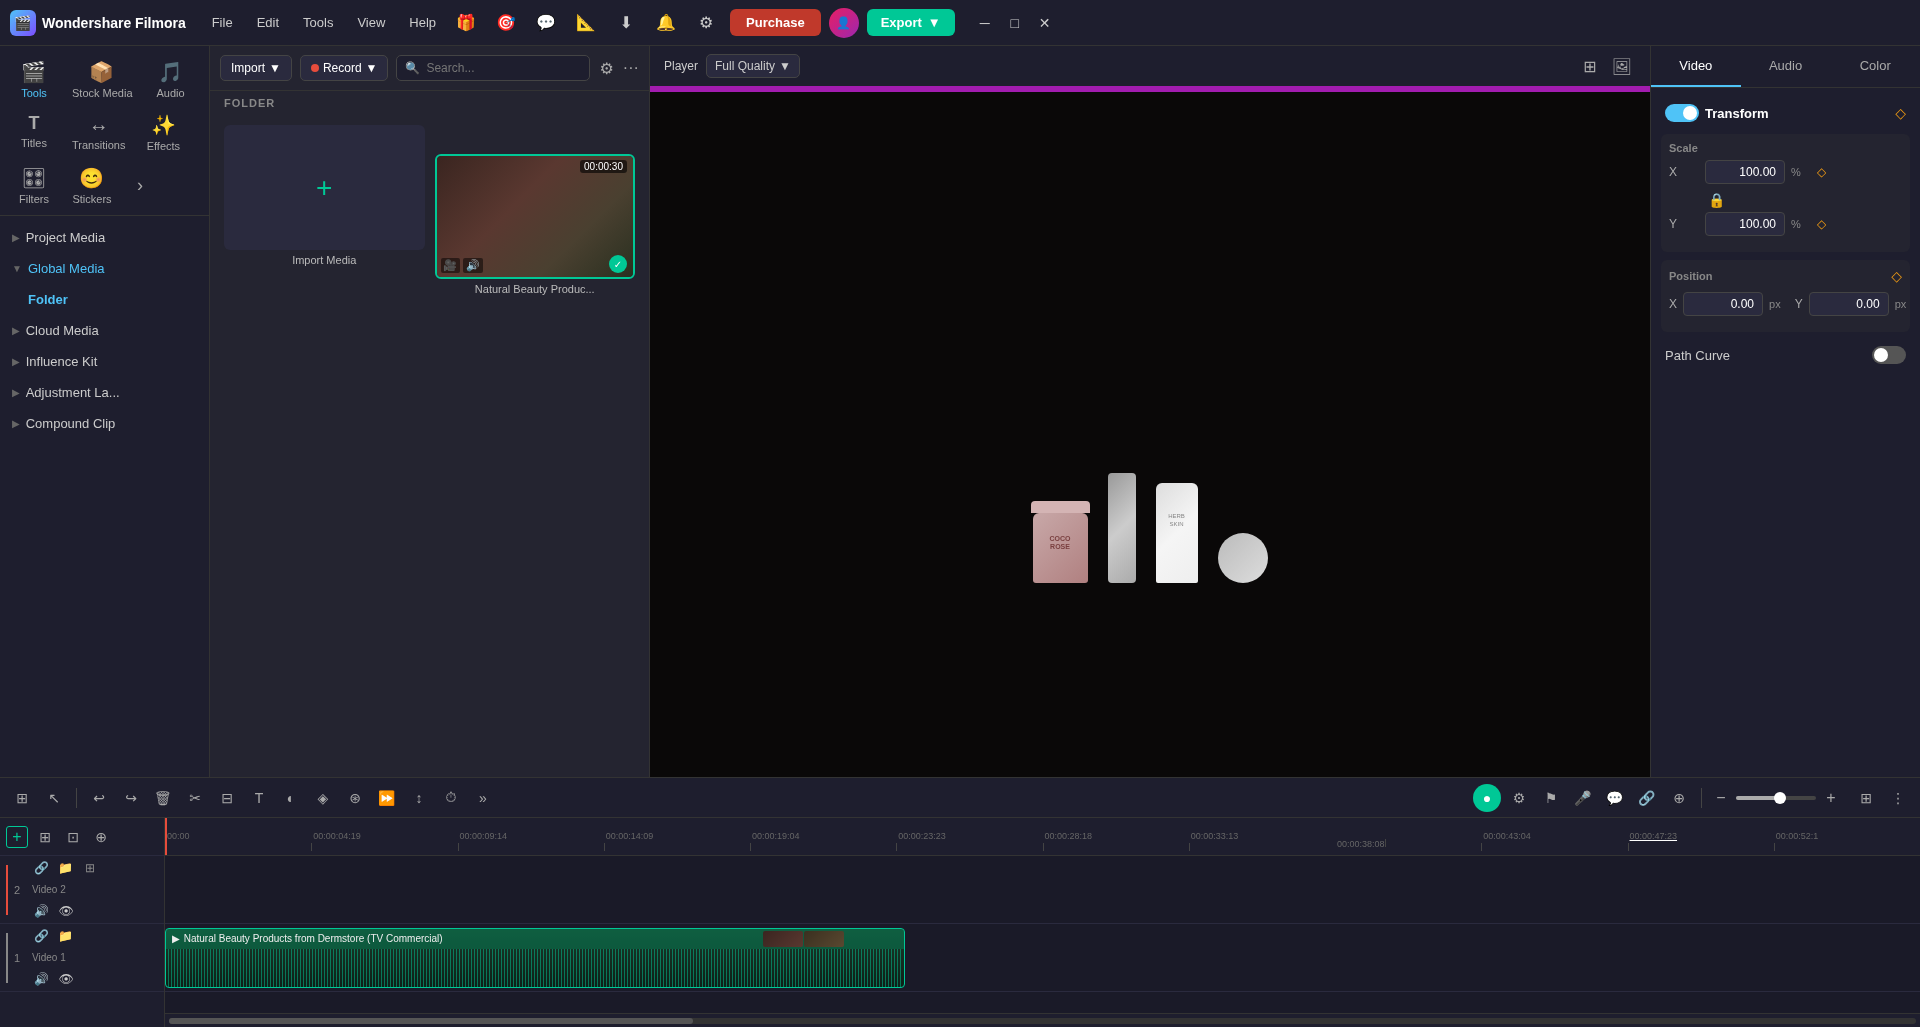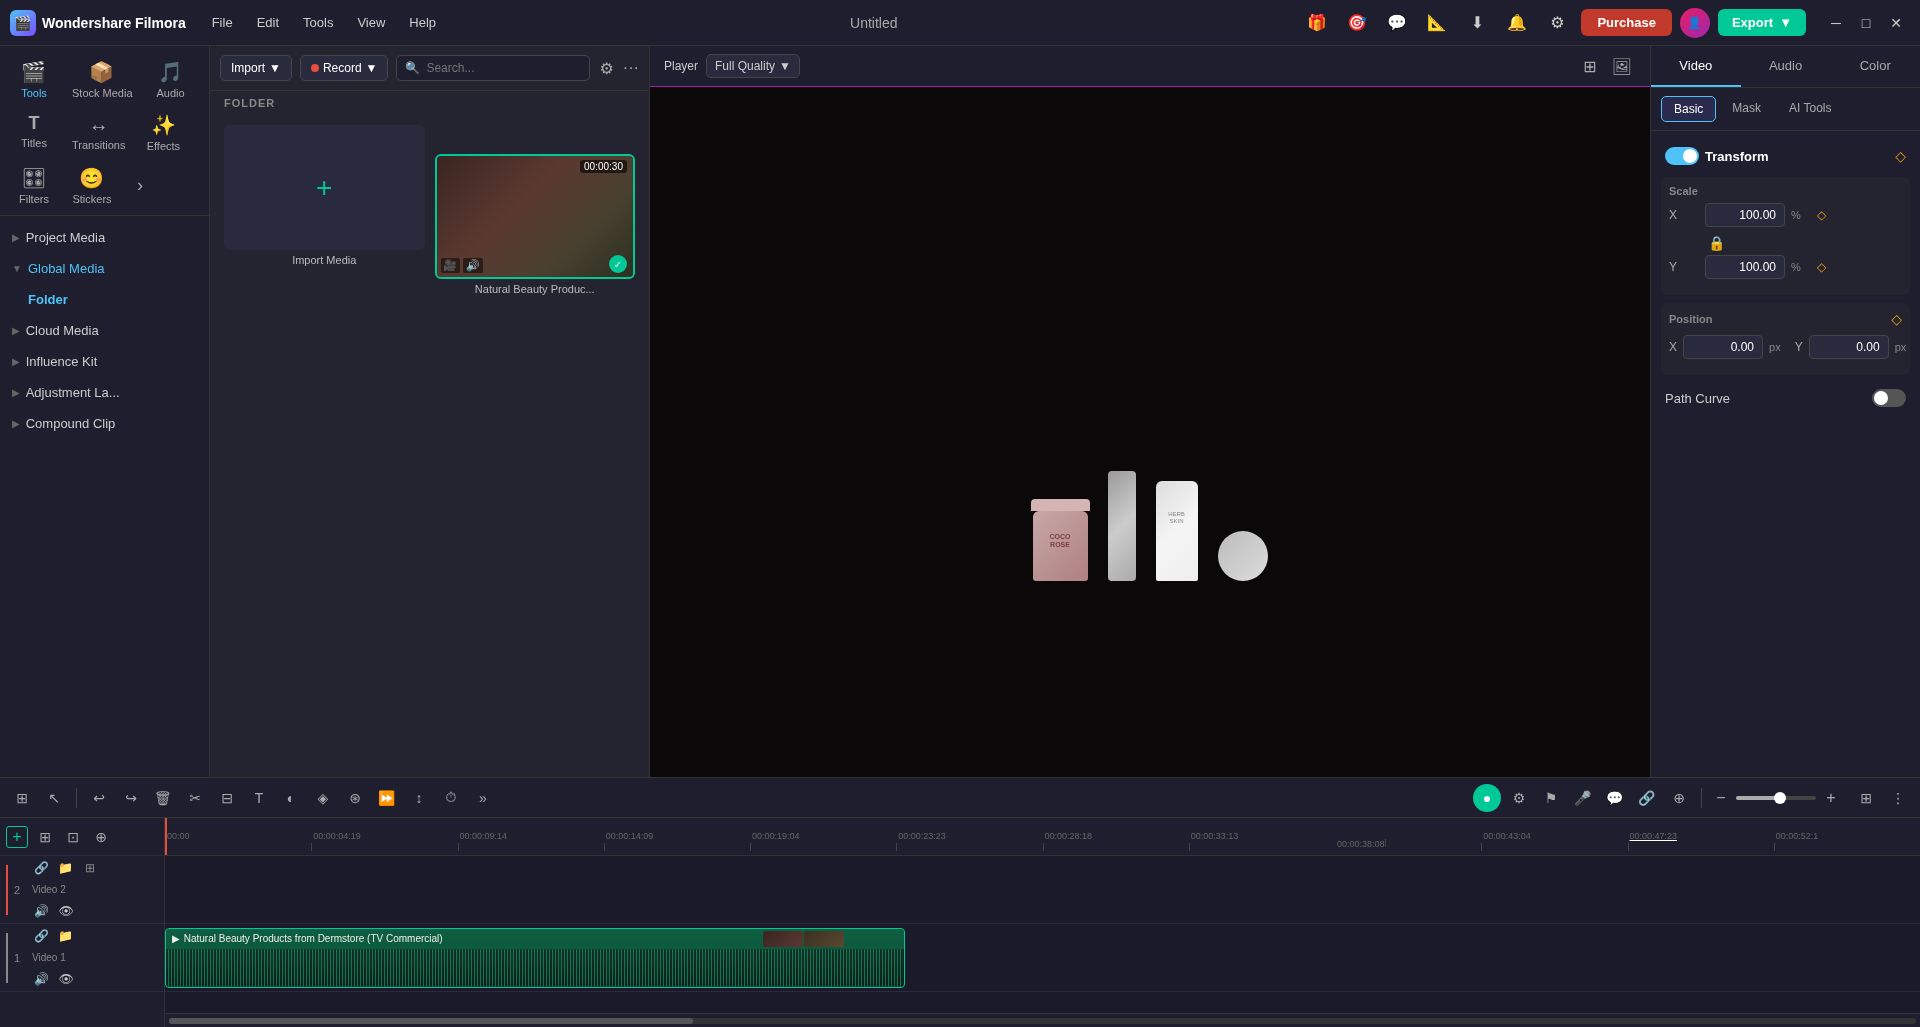--- a/index.html
+++ b/index.html
@@ -62,21 +62,21 @@
     .media-thumb-img { width: 100%; height: 100%; object-fit: cover; background: linear-gradient(135deg, #3a2a2a 0%, #5a4040 50%, #3a3a2a 100%); border-radius: 4px; }
     .media-thumb-add { font-size: 28px; color: #00c896; }
     .media-duration { position: absolute; top: 4px; right: 6px; font-size: 10px; color: #fff; background: rgba(0,0,0,0.6); padding: 1px 4px; border-radius: 3px; }
     .media-check { position: absolute; bottom: 4px; right: 6px; width: 18px; height: 18px; background: #00c896; border-radius: 50%; display: flex; align-items: center; justify-content: center; font-size: 10px; }
     .media-icons-row { position: absolute; bottom: 4px; left: 4px; display: flex; gap: 3px; }
     .media-icon-sm { font-size: 11px; color: #ccc; background: rgba(0,0,0,0.5); padding: 1px 3px; border-radius: 2px; }
     .media-name { font-size: 11px; color: #bbb; margin-top: 4px; text-align: center; }
 
     
     .preview-panel { flex: 1; background: #1a1a28; display: flex; flex-direction: column; }
-    .preview-toolbar { display: flex; align-items: center; padding: 6px 14px; background: #1e1e2e; border-bottom: 1px solid #a21caf; gap: 8px; }
+    .preview-toolbar { display: flex; align-items: center; padding: 6px 14px; background: #1e1e2e; border-bottom: 6px solid #a21caf; gap: 8px; }
     .player-label { color: #ccc; font-size: 12px; }
     .quality-select { background: #2a2a3e; border: 1px solid #444; color: #ccc; padding: 4px 8px; border-radius: 5px; font-size: 12px; cursor: pointer; display: flex; align-items: center; gap: 4px; }
     .preview-icons { display: flex; gap: 4px; margin-left: auto; }
     .preview-icon-btn { width: 28px; height: 28px; display: flex; align-items: center; justify-content: center; cursor: pointer; color: #aaa; border-radius: 4px; font-size: 16px; }
     .preview-video { flex: 1; background: #000; display: flex; align-items: center; justify-content: center; position: relative; overflow: hidden; }
     .preview-controls { background: #1e1e2e; padding: 8px 14px; border-top: 1px solid #333; }
     .progress-bar { width: 100%; height: 4px; background: #333; border-radius: 2px; margin-bottom: 8px; position: relative; cursor: pointer; }
     .progress-fill { height: 100%; background: #aaa; border-radius: 2px; width: 0%; }
     .progress-handle { position: absolute; left: 0; top: -4px; width: 12px; height: 12px; background: #fff; border-radius: 50%; transform: translateX(-50%); cursor: pointer; }
     .playback-controls { display: flex; align-items: center; gap: 8px; }
@@ -144,23 +144,20 @@
 <div class="menu-bar">
   <div class="app-logo">
     <div class="app-logo-icon">🎬</div>
     <span class="app-name">Wondershare Filmora</span>
   </div>
   <span class="menu-item">File</span>
   <span class="menu-item">Edit</span>
   <span class="menu-item">Tools</span>
   <span class="menu-item">View</span>
   <span class="menu-item">Help</span>
-  <div class="menu-center">
-    <span class="project-title">Untitled</span>
-  </div>
   <div class="menu-right">
     <div class="icon-btn">🎁</div>
     <div class="icon-btn">🎯</div>
     <div class="icon-btn">💬</div>
     <div class="icon-btn">📐</div>
     <div class="icon-btn">⬇</div>
     <div class="icon-btn">🔔</div>
     <div class="icon-btn">⚙</div>
     <button class="purchase-btn">Purchase</button>
     <div class="avatar">👤</div>
@@ -369,25 +366,20 @@
     </div>
   </div>
 
   <div class="right-panel">
     <div class="right-tabs">
       <div class="right-tab active">Video</div>
       <div class="right-tab">Audio</div>
       <div class="right-tab">Color</div>
     </div>
 
-    <div class="right-sub-tabs">
-      <div class="right-sub-tab active">Basic</div>
-      <div class="right-sub-tab">Mask</div>
-      <div class="right-sub-tab">AI Tools</div>
-    </div>
 
     <div class="right-content">
 
       <div class="section-header">
         <div class="section-title">
           <div class="toggle-on"></div>
           <span>Transform</span>
         </div>
         <span class="diamond-icon">◇</span>
       </div>

